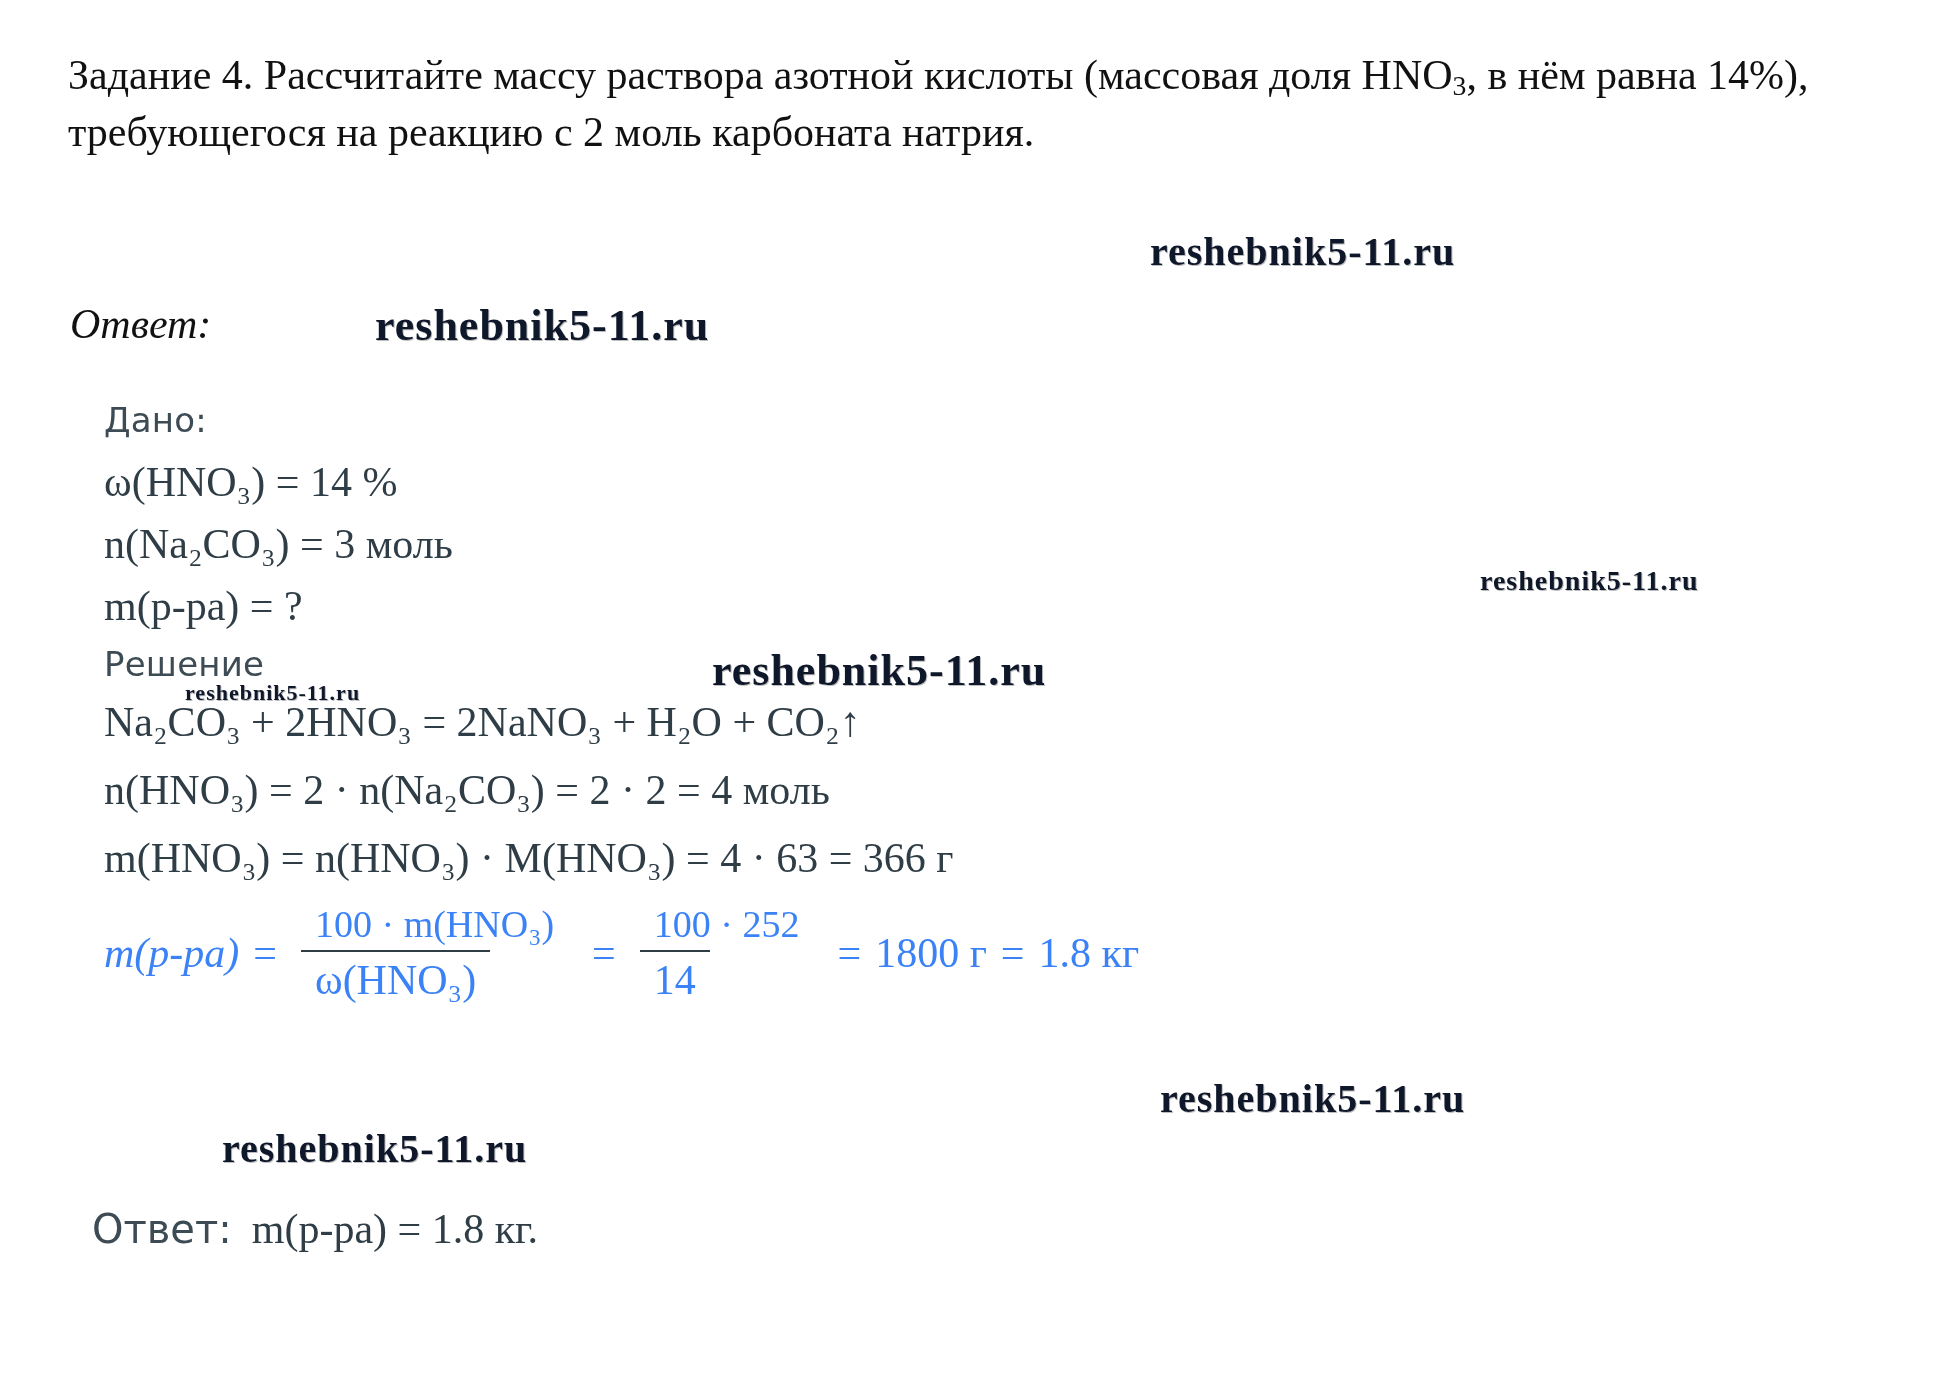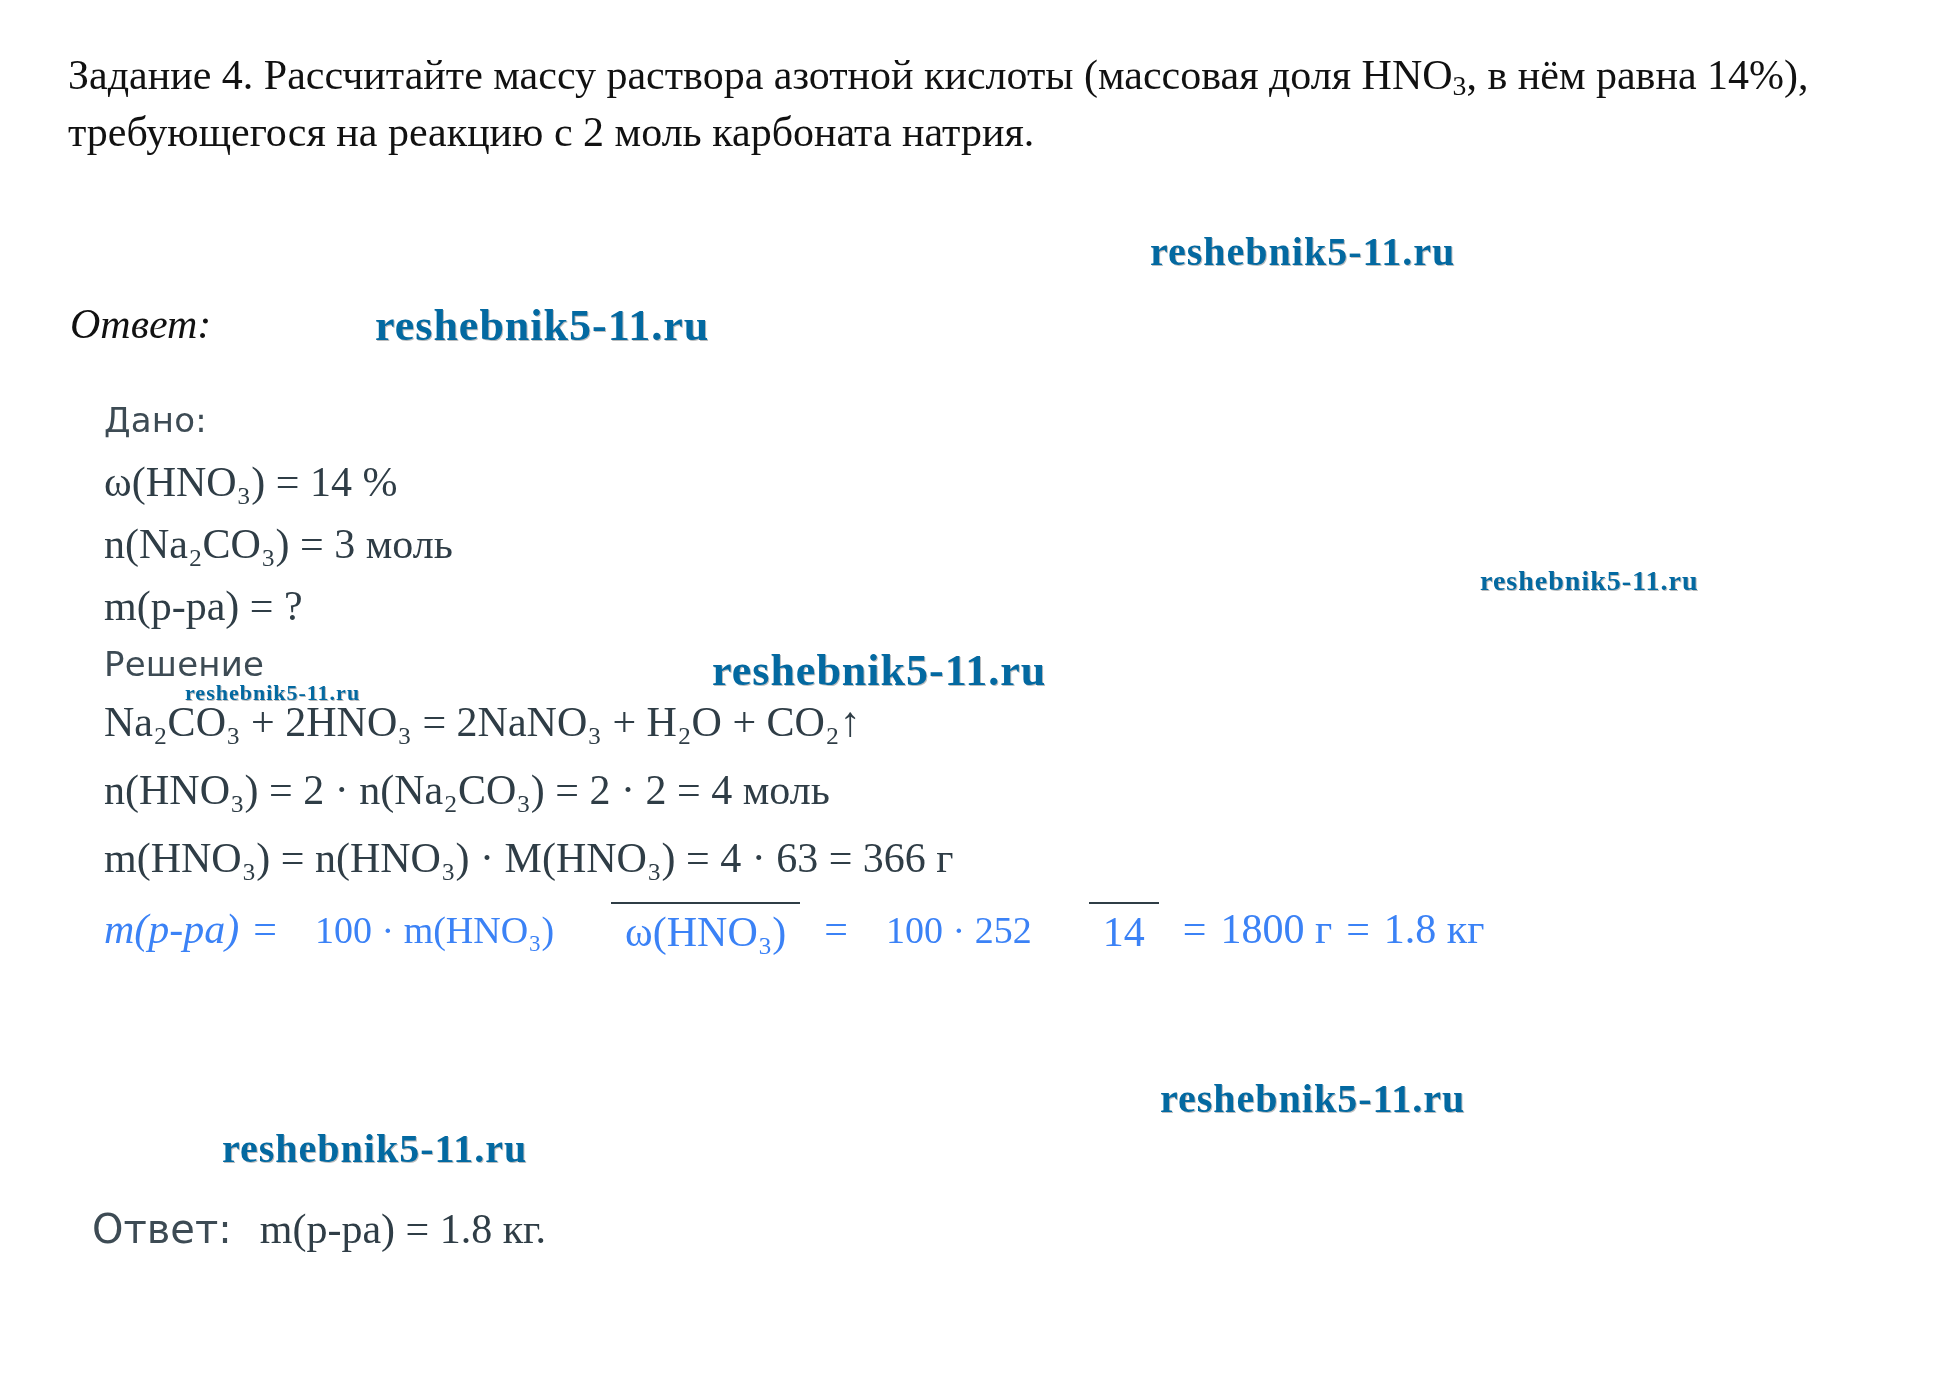--- a/index.html
+++ b/index.html
@@ -89,25 +89,24 @@
     display: flex;
     align-items: center;
     font-family: "Liberation Serif", serif;
     font-size: 42px;
     color: #3b82f6;
     margin-top: 18px;
     white-space: nowrap;
   }
   .frac {
     display: inline-flex;
-    flex-direction: row;
-    align-items: flex-end;
+    flex-direction: column;
+    align-items: flex-start;
     vertical-align: middle;
     margin: 0 10px;
-    gap: 43px;
   }
   .frac .num {
     padding: 0 14px 4px 14px;
     font-size: 38px;
   }
   .frac .den {
     padding: 4px 14px 0 14px;
     border-top: 2px solid #2f3d46;
     font-size: 42px;
   }
@@ -116,28 +115,28 @@
   .final-answer {
     position: absolute;
     left: 92px;
     top: 1205px;
     font-size: 40px;
     color: #3d4b54;
     font-family: "DejaVu Sans", sans-serif;
     display: flex;
     align-items: baseline;
   }
-  .final-answer .math { font-size: 42px; margin-left: 28px; }
+  .final-answer .math { font-size: 42px; margin-left: 20px; }
 
   
   .wm {
     position: absolute;
     font-family: "Liberation Serif", serif;
     font-weight: bold;
-    color: #0369a1;
+    color: #0f172a;
     text-shadow: 1px 1px 0 #bdbdbd, -1px -1px 0 #ffffff;
     letter-spacing: 1px;
     white-space: nowrap;
     user-select: none;
   }
   .wm-1 { left: 1150px; top: 228px; font-size: 40px; }
   .wm-2 { left: 375px;  top: 300px; font-size: 44px; }
   .wm-3 { left: 1480px; top: 565px; font-size: 28px; }
   .wm-4 { left: 712px;  top: 645px; font-size: 44px; }
   .wm-5 { left: 185px;  top: 680px; font-size: 22px; }

